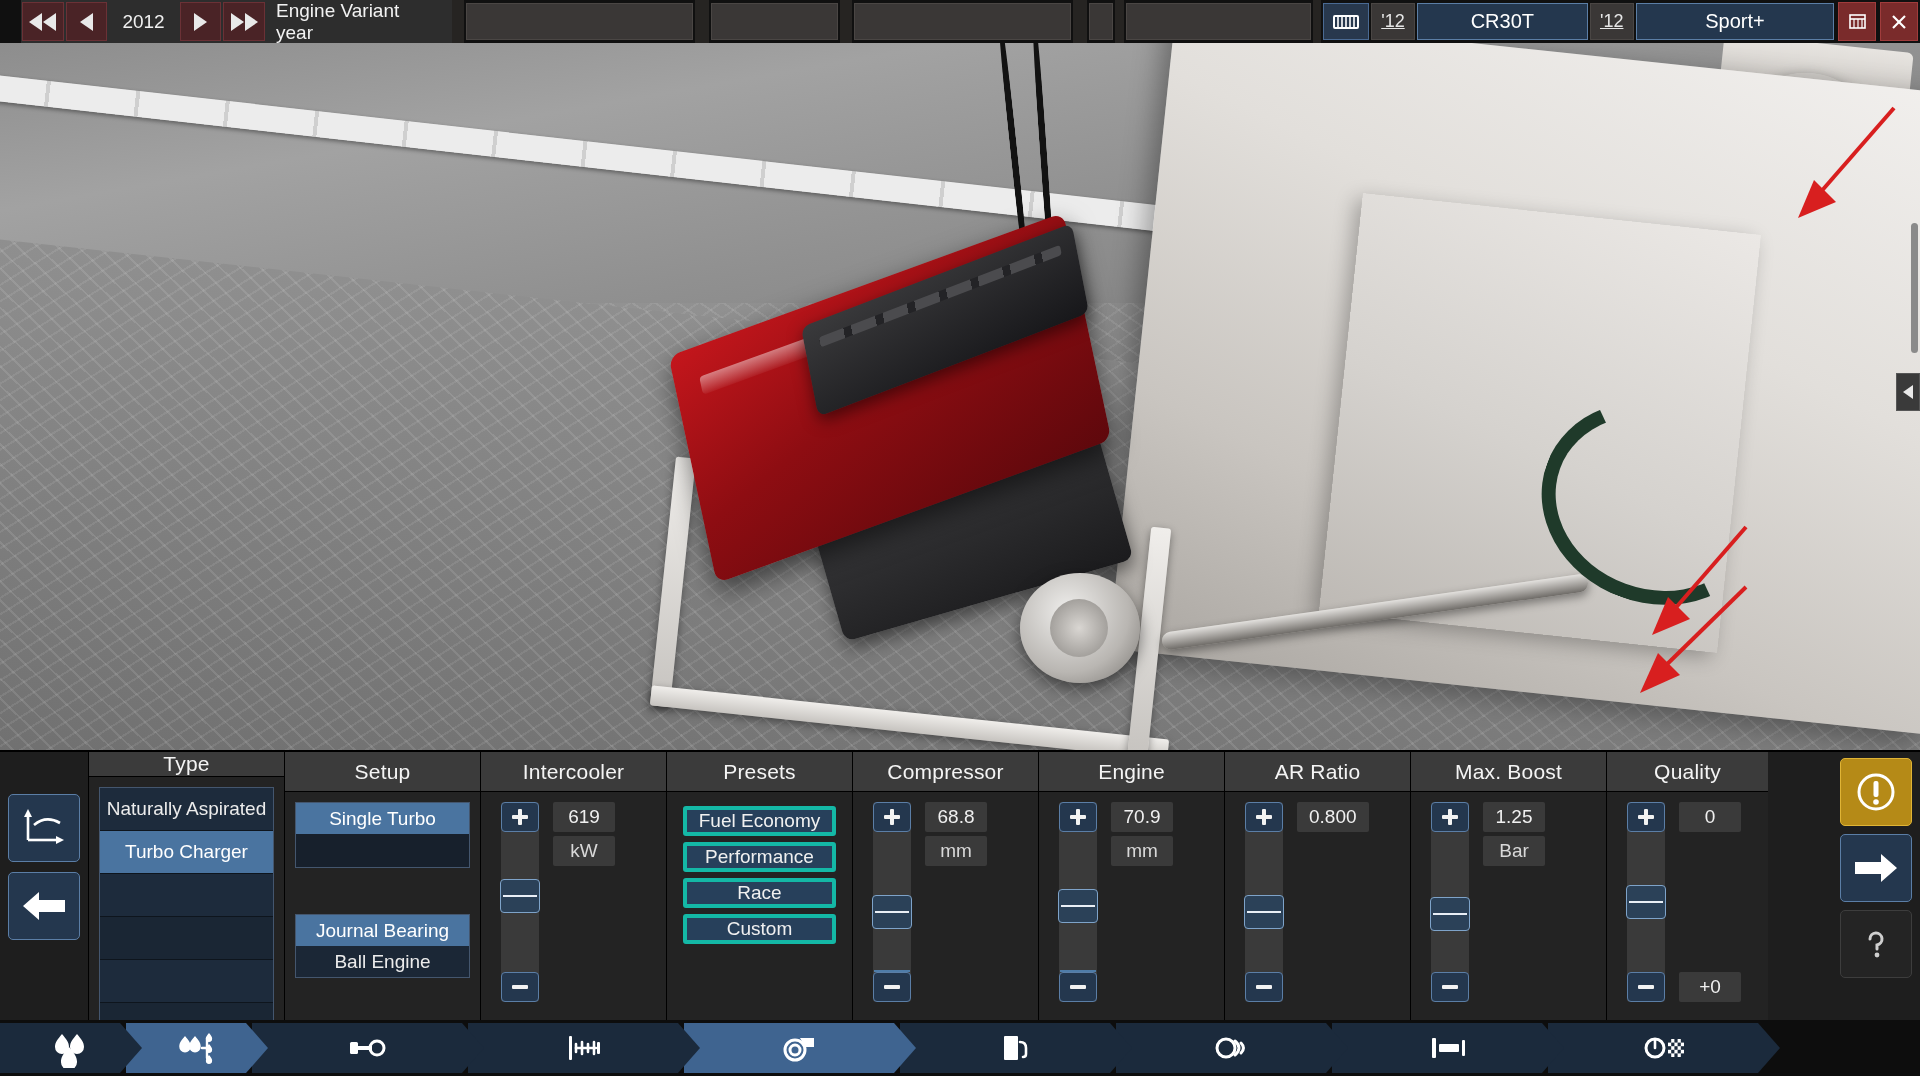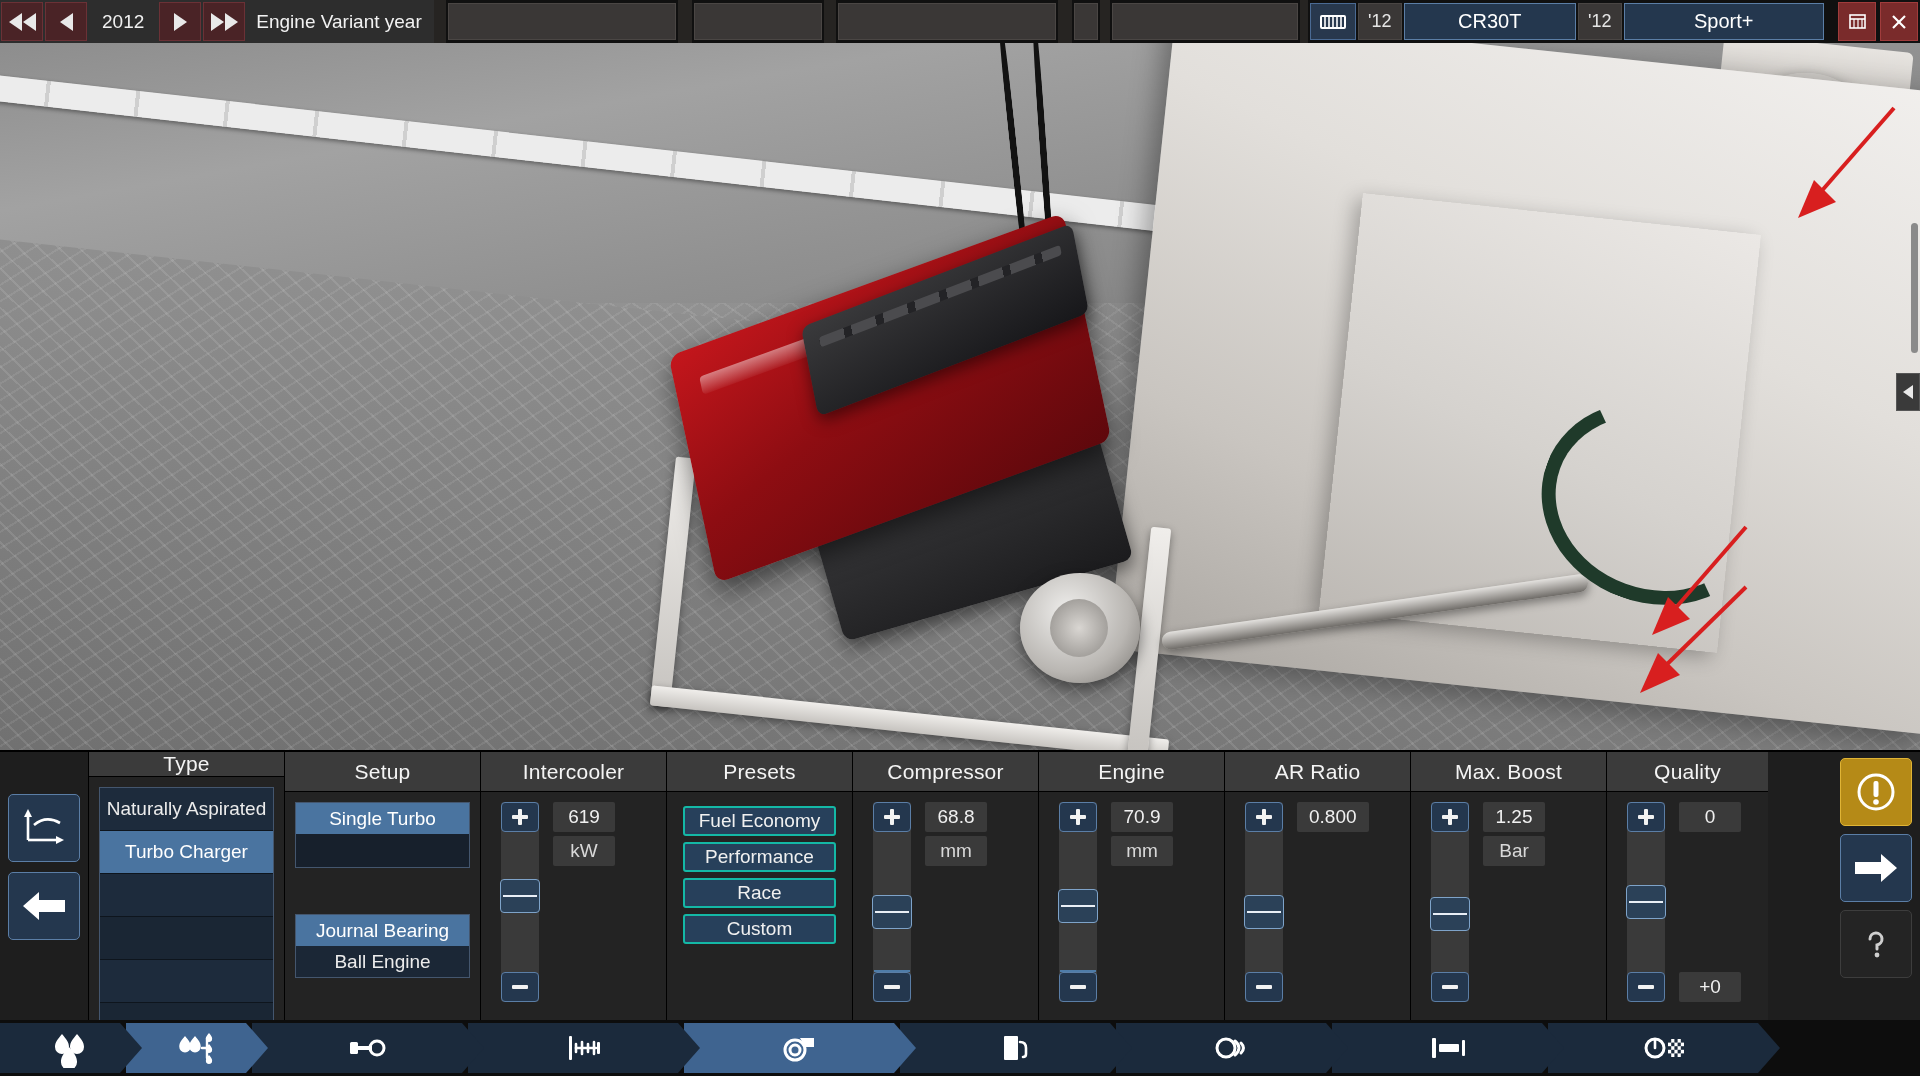--- a/index.html
+++ b/index.html
@@ -2,37 +2,37 @@
 <html><head>
 <meta charset="utf-8">
 <style>
   * { margin:0; padding:0; box-sizing:border-box; }
   html,body { width:1920px; height:1076px; overflow:hidden; background:#1a1a1a;
     font-family:"Liberation Sans", sans-serif; color:#e8e8e8; }
 
   
   .topbar { position:absolute; left:0; top:0; width:1920px; height:43px;
     background:#101010; display:flex; align-items:stretch; }
-  .tb-group { display:flex; align-items:stretch; background:#2d2d2d; }
+  .tb-group { display:flex; align-items:stretch; background:#2d2d2d;margin-left:21px; }
   .navbtn { width:42px; background:#4a2326; border:1px solid #6b3136;
     display:flex; align-items:center; justify-content:center; cursor:pointer; margin:2px 1px; }
   .tri { width:0; height:0; }
   .tri-l { border-top:9px solid transparent; border-bottom:9px solid transparent; border-right:13px solid #e9e9e9; }
   .tri-r { border-top:9px solid transparent; border-bottom:9px solid transparent; border-left:13px solid #e9e9e9; }
   .dbl { display:flex; gap:1px; }
   .yearval { display:flex; align-items:center; justify-content:center; padding:0 14px;
     font-size:19px; color:#f0f0f0; background:#2d2d2d; }
   .tb-label { display:flex; align-items:center; padding:0 12px 0 10px; font-size:19px;
     color:#f2f2f2; background:#2d2d2d; }
   .tb-blank { background:#3a3736; border:1px solid #4a4644; margin:3px 2px; }
   .tb-dark { background:#262422; margin:0; }
   .tb-icon-btn { width:46px; background:#28384d; border:1px solid #4a6a93; margin:3px 2px;
     display:flex; align-items:center; justify-content:center; cursor:pointer; }
   .tb-yr { width:44px; background:#3a3736; border:1px solid #4a4644; margin:3px 0;
-    display:flex; align-items:center; justify-content:center; font-size:18px; color:#e6e6e6; }
+    display:flex; align-items:center; justify-content:center; font-size:18px; color:#e6e6e6;text-decoration:underline; }
   .tb-name { background:#24374e; border:1px solid #5b7ea6; margin:3px 2px;
     display:flex; align-items:center; justify-content:center; font-size:20px;
     color:#ffffff; cursor:pointer; }
   .wbtn { width:38px; background:#7a2b2b; border:1px solid #a03c3c; margin:2px 2px;
     display:flex; align-items:center; justify-content:center; cursor:pointer; }
 
   
   .viewport { position:absolute; left:0; top:43px; width:1920px; height:707px; overflow:hidden;
     background:#6e6e6e; }
   .vp-wall { position:absolute; left:0; top:0; width:1920px; height:260px;
@@ -141,21 +141,21 @@
 
   .group { width:100%; display:flex; flex-direction:column; gap:0; }
   .gbox { border:1px solid #44566e; background:#141d28; display:flex; flex-direction:column; }
   .gitem { height:31px; display:flex; align-items:center; justify-content:center;
     font-size:19px; color:#ececec; background:#1b2736; cursor:pointer; }
   .gitem.sel { background:#4a74a0; color:#fff; }
   .gitem.empty { height:33px; background:#17202c; cursor:default; }
   .gspacer { height:46px; }
 
   .btnstack { width:100%; display:flex; flex-direction:column; gap:6px; padding:4px 6px 0; }
-  .presetbtn { height:30px; background:#27405b; border:2px solid #14b8a6; border-radius:3px;
+  .presetbtn { height:30px; background:#27405b; border:4px solid #14b8a6; border-radius:3px;
     display:flex; align-items:center; justify-content:center; font-size:19px;
     color:#f0f0f0; cursor:pointer; }
 
   
   .spin { display:flex; gap:14px; width:100%; padding-left:10px; }
   .track { width:38px; height:200px; background:#3a3a3a; border-radius:3px;
     position:relative; display:flex; flex-direction:column; align-items:center;
     justify-content:space-between; }
   .stepbtn { width:38px; height:30px; background:#24374e; border:1px solid #5b7ea6;
     border-radius:4px; display:flex; align-items:center; justify-content:center;

